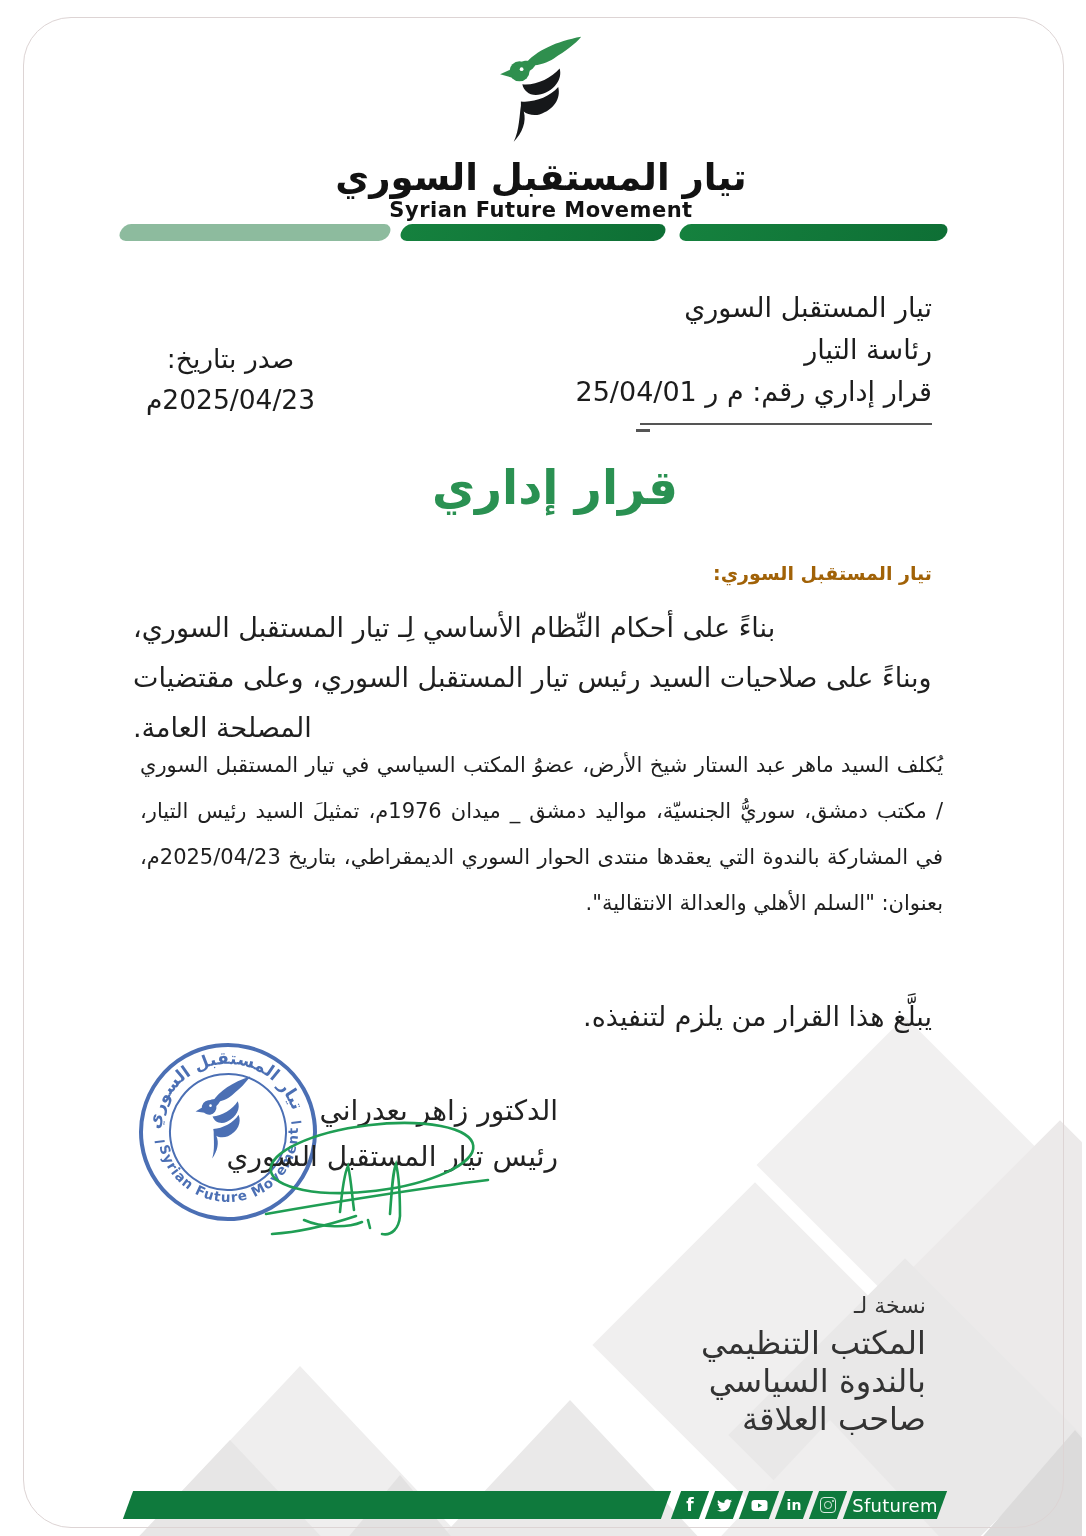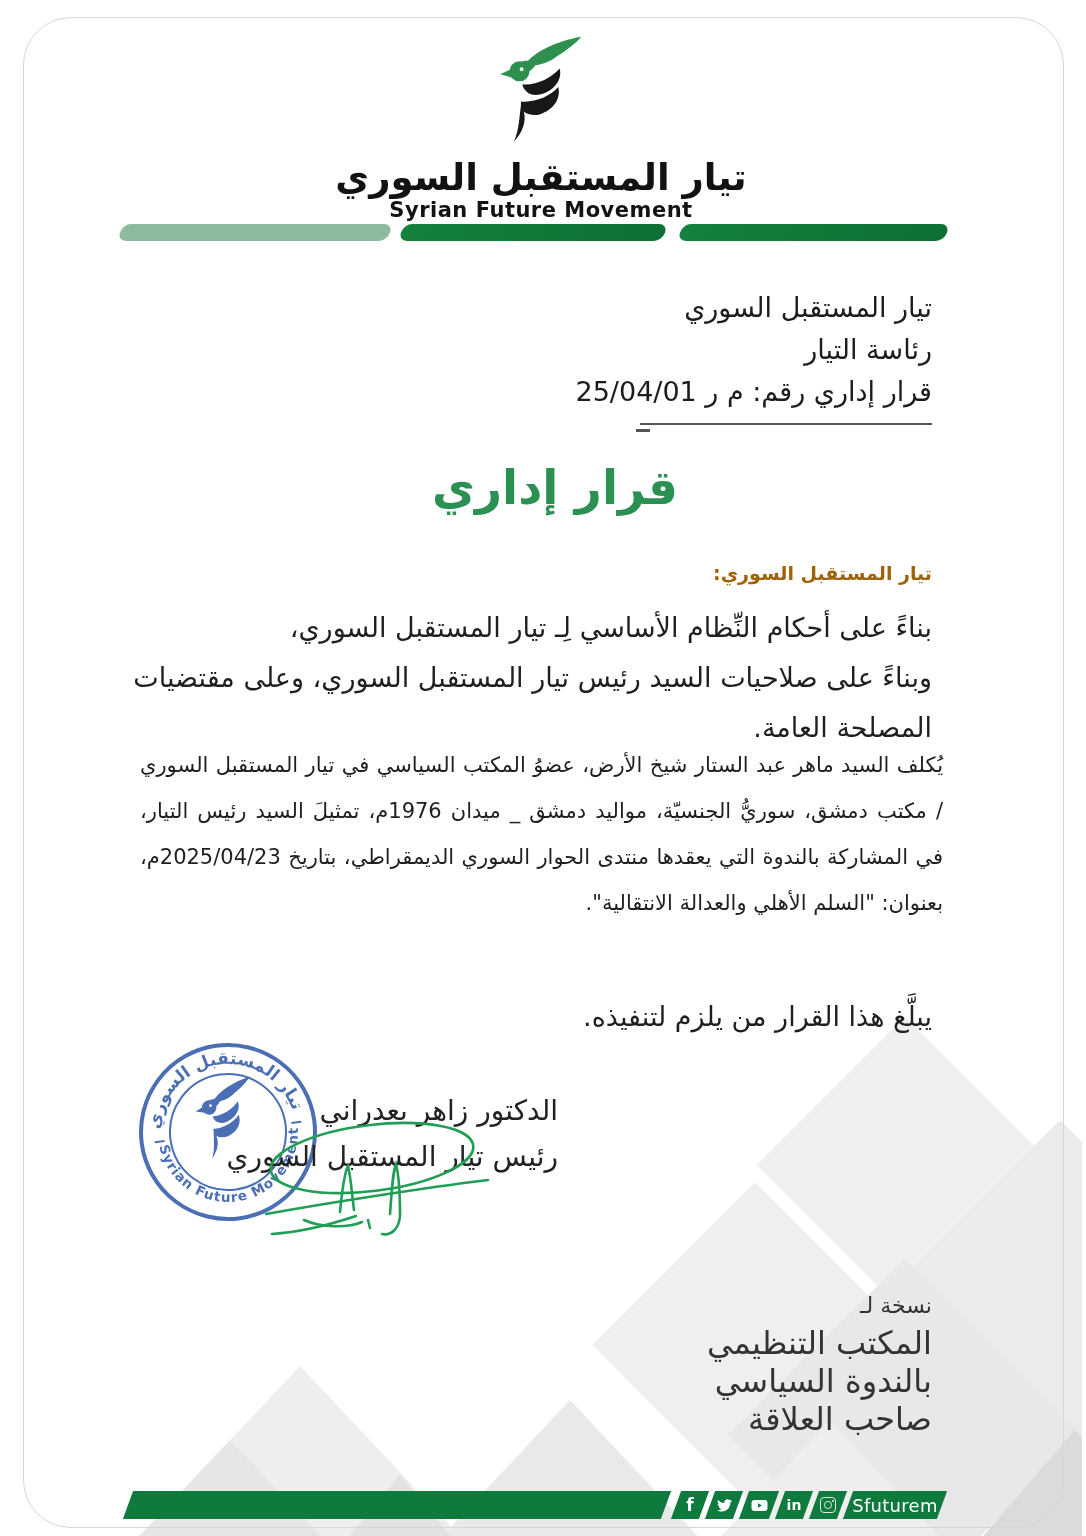--- a/index.html
+++ b/index.html
@@ -29,32 +29,32 @@
         font-size:27px;line-height:42px;color:#1c1c1c;}
   .hdr-underline{position:relative;margin-top:10px;width:292px;height:2px;background:#555;}
   .hdr-underline::after{content:"";position:absolute;left:-4px;bottom:-7px;width:14px;height:3px;background:#555;}
   .hdr-left{position:absolute;top:338px;left:133px;width:195px;text-align:center;direction:rtl;
         font-size:26.5px;line-height:41px;color:#1c1c1c;}
   
   .doc-title{position:absolute;top:446px;left:0;width:100%;margin:14px;text-align:center;
         font-size:47px;font-weight:bold;color:#2a9152;direction:rtl;}
   
   .salutation{position:absolute;top:562px;right:150px;direction:rtl;font-size:19px;font-weight:bold;color:#a16207;}
-  .preamble{position:absolute;top:603px;right:150px;left:133px;direction:rtl;text-align:right;
+  .preamble{position:absolute;top:603px;right:150px;left:133px;direction:rtl;text-align:left;
         font-size:27px;line-height:50px;color:#1f1f1f;}
   .decision{position:absolute;top:742px;left:140px;width:803px;margin:0;direction:rtl;
         text-align:justify;text-align-last:right;font-size:21px;line-height:46px;color:#1f1f1f;}
   .closing{position:absolute;top:977px;right:150px;direction:rtl;font-size:27px;color:#1f1f1f;margin-top:24px;}
   
   .stamp-svg{position:absolute;left:136px;top:1040px;z-index:2;}
   .sig-block{position:absolute;top:1088px;right:524px;direction:rtl;text-align:right;
         font-size:28px;line-height:46px;color:#222;z-index:3;}
   .sig-svg{position:absolute;left:252px;top:1116px;z-index:4;}
   
-  .copies{position:absolute;top:1288px;right:150px;direction:rtl;text-align:right;color:#333;z-index:2;}
+  .copies{position:absolute;top:1288px;right:156px;direction:rtl;text-align:right;color:#333;z-index:2;}
   .copies-label{font-size:22px;line-height:36px;}
   .copies-item{font-size:32px;line-height:38px;}
   
   .footer{position:absolute;top:1491px;left:0;width:100%;height:28px;z-index:5;}
   .ftile{position:absolute;top:0;height:28px;background:#0f7a3d;transform:skewX(-20deg);}
   .ftile .unskew{transform:skewX(20deg);width:100%;height:100%;display:flex;align-items:center;justify-content:center;}
   .fbar-long{left:128px;width:538px;}
   .ft-f{left:676px;width:28px;}
   .ft-tw{left:710px;width:28px;}
   .ft-yt{left:744px;width:30px;}
@@ -113,20 +113,24 @@
       <span class="bar bar3"></span>
     </div>
 
     <div class="hdr-right">
       <div>تيار المستقبل السوري</div>
       <div>رئاسة التيار</div>
       <div>قرار إداري رقم: م ر 25/04/01</div>
       <div class="hdr-underline"></div>
     </div>
 
+    <div class="hdr-left">
+      <div>صدر بتاريخ:</div>
+      <div>2025/04/23م</div>
+    </div>
 
     <h1 class="doc-title">قرار إداري</h1>
 
     <div class="salutation">تيار المستقبل السوري:</div>
     <div class="preamble">
       <div>بناءً على أحكام النِّظام الأساسي لِـ تيار المستقبل السوري،</div>
       <div>وبناءً على صلاحيات السيد رئيس تيار المستقبل السوري، وعلى مقتضيات المصلحة العامة.</div>
     </div>
     <p class="decision">يُكلف السيد ماهر عبد الستار شيخ الأرض، عضوُ المكتب السياسي في تيار المستقبل السوري / مكتب دمشق، سوريُّ الجنسيّة، مواليد دمشق _ ميدان 1976م، تمثيلَ السيد رئيس التيار، في المشاركة بالندوة التي يعقدها منتدى الحوار السوري الديمقراطي، بتاريخ 2025/04/23م، بعنوان: "السلم الأهلي والعدالة الانتقالية".</p>
     <div class="closing">يبلَّغ هذا القرار من يلزم لتنفيذه.</div>

